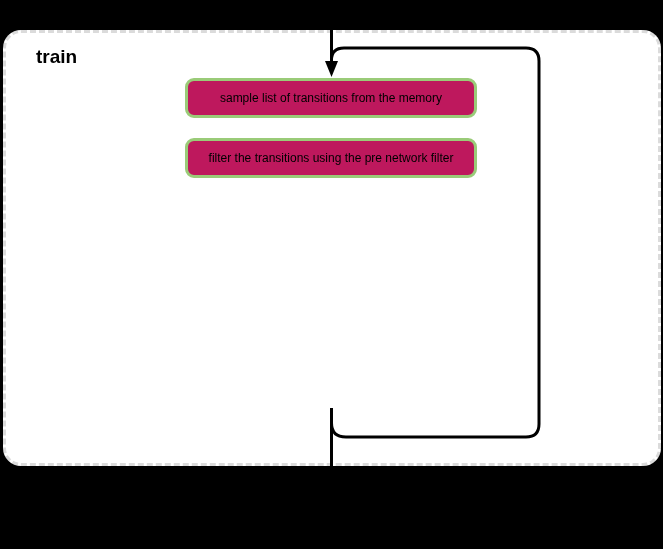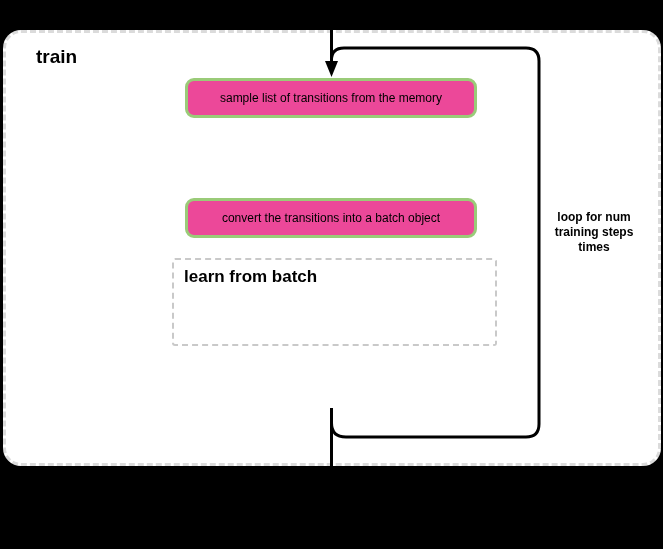--- a/index.html
+++ b/index.html
@@ -43,21 +43,21 @@
     width: 663px;
     height: 549px;
     pointer-events: none;
   }
   .step {
     position: absolute;
     left: 185px;
     width: 292px;
     height: 40px;
     box-sizing: border-box;
-    background: #ec4899;
+    background: #be185d;
     border: 3px solid #9ACB78;
     border-radius: 9px;
     display: flex;
     align-items: center;
     justify-content: center;
     text-align: center;
     font-size: 12px;
     color: #000000;
   }
   .step-1 { top: 78px; }
@@ -112,24 +112,20 @@
     <path d="M331.5 60 Q331.5 48 344 48 L526 48 Q539 48 539 61 L539 424 Q539 437 526 437 L346 437 Q331.5 437 331.5 423" fill="none" stroke="#000000" stroke-width="3"></path>
 
     <path d="M331.5 408 L331.5 505" fill="none" stroke="#000000" stroke-width="3"></path>
   </svg>
 
   <div class="container-title">train</div>
 
   <div class="step step-1">
     <span>sample list of transitions from the memory</span>
   </div>
-  <div class="step step-3">
-    <span>convert the transitions into a batch object</span>
-  </div>
-
-  <div class="subprocess">
-    <span class="subprocess-label">learn from batch</span>
+  <div class="step step-2">
+    <span>filter the transitions using the pre network filter</span>
   </div>
 
 
-  <div class="loop-label">loop for num training steps times</div>
+
 
 </div>
 
 </body></html>

